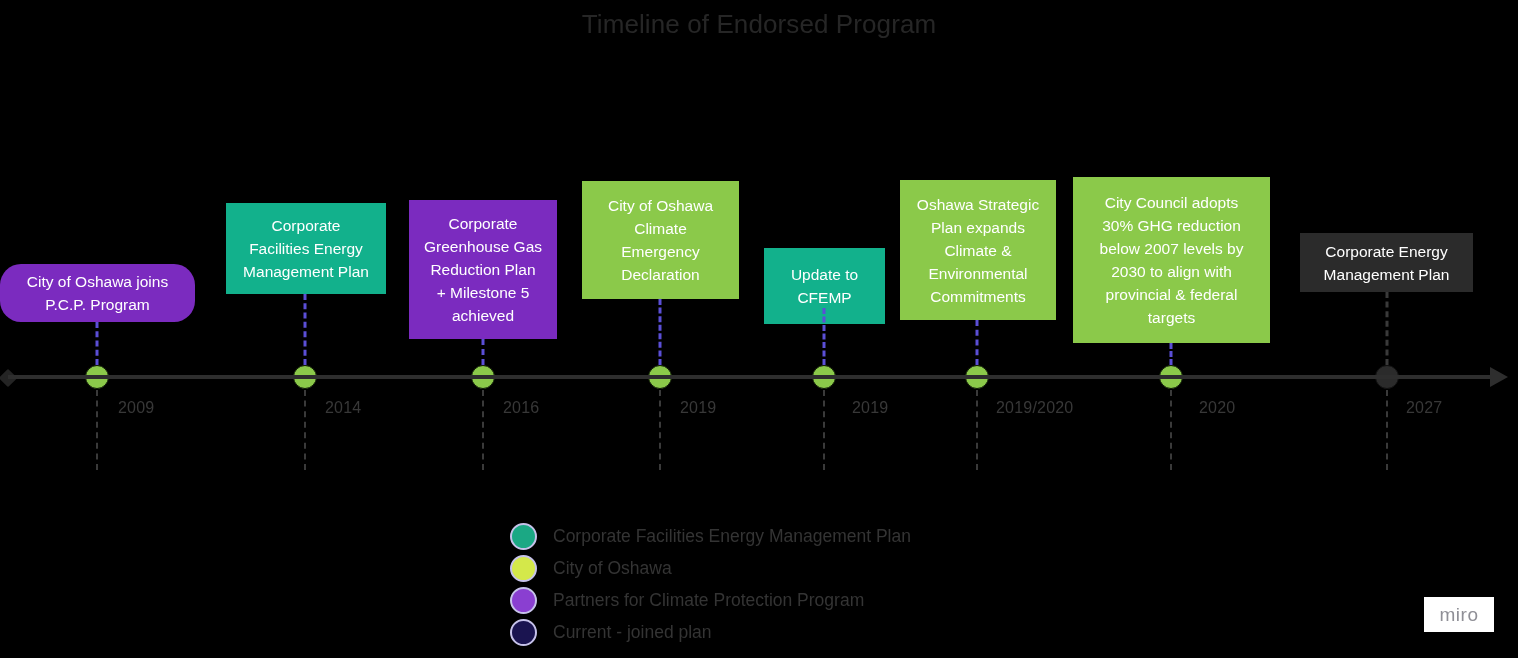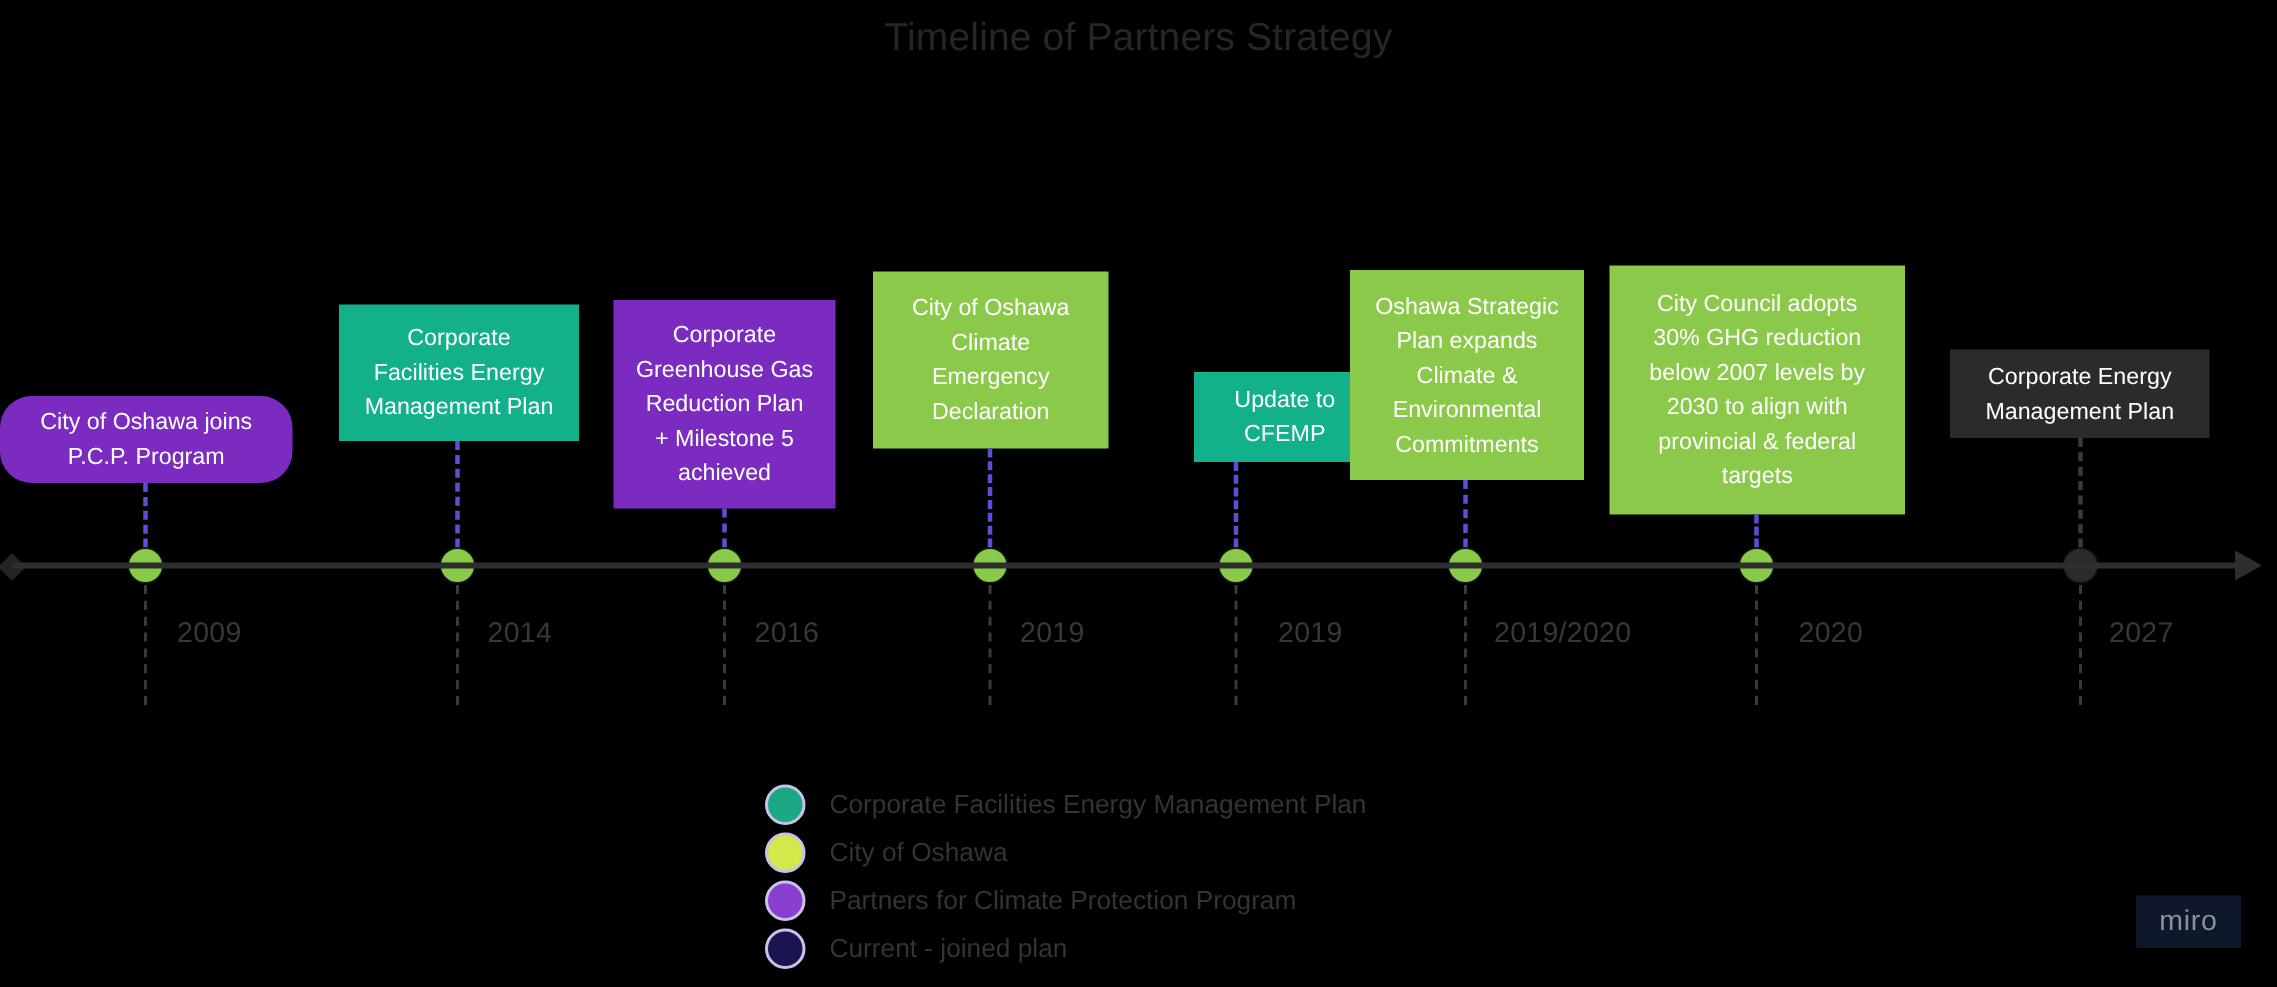--- a/index.html
+++ b/index.html
@@ -121,23 +121,23 @@
     width: 0;
     border-left: 2px dashed #3a3a3a;
     transform: translateX(-50%);
     top: 390px;
     height: 80px;
   }
 
   
   .year-label {
     position: absolute;
-    top: 412px;
+    top: 399px;
     color: #383838;
-    font-size: 19px;
+    font-size: 16px;
     white-space: nowrap;
     letter-spacing: 0.2px;
   }
 
   
   #legend {
     position: absolute;
     left: 510px;
     top: 520px;
     width: 700px;
@@ -162,34 +162,34 @@
     white-space: nowrap;
   }
 
   
   #miro-watermark {
     position: absolute;
     left: 1424px;
     top: 597px;
     width: 70px;
     height: 35px;
-    background: #0f172a;
+    background: #ffffff;
     display: flex;
     align-items: center;
     justify-content: center;
     color: #8f8f96;
     font-size: 19px;
     letter-spacing: 0.5px;
   }
 </style>
 </head>
 <body>
 
 <div id="figure-title">
-  <span class="title-line">Timeline of Partners Strategy</span>
+  <span class="title-line">Timeline of Endorsed Program</span>
 </div>
 
 <div id="timeline-body">
     <div class="card purple" style="left: 0px; top: 264px; width: 195px; height: 58px; border-radius: 21px;">
       <span class="card-text">City of Oshawa joins
 P.C.P. Program</span>
     </div>
     <div class="connector-up" style="left: 97px; top: 322px; height: 43px;"></div>
     <div class="node green" style="left: 97px;"></div>
     <div class="connector-down" style="left: 97px;"></div>
@@ -217,21 +217,21 @@
     <div class="card green" style="left: 582px; top: 181px; width: 157px; height: 118px;">
       <span class="card-text">City of Oshawa
 Climate
 Emergency
 Declaration</span>
     </div>
     <div class="connector-up" style="left: 660px; top: 299px; height: 66px;"></div>
     <div class="node green" style="left: 660px;"></div>
     <div class="connector-down" style="left: 660px;"></div>
     <div class="year-label" style="left: 680px;">2019</div>
-    <div class="card teal" style="left: 764px; top: 248px; width: 121px; height: 60px; margin-left: 32px;">
+    <div class="card teal" style="left: 764px; top: 248px; width: 121px; height: 76px;">
       <span class="card-text">Update to
 CFEMP</span>
     </div>
     <div class="connector-up" style="left: 824px; top: 308px; height: 57px;"></div>
     <div class="node green" style="left: 824px;"></div>
     <div class="connector-down" style="left: 824px;"></div>
     <div class="year-label" style="left: 852px;">2019</div>
     <div class="card green" style="left: 900px; top: 180px; width: 156px; height: 140px;">
       <span class="card-text">Oshawa Strategic
 Plan expands

